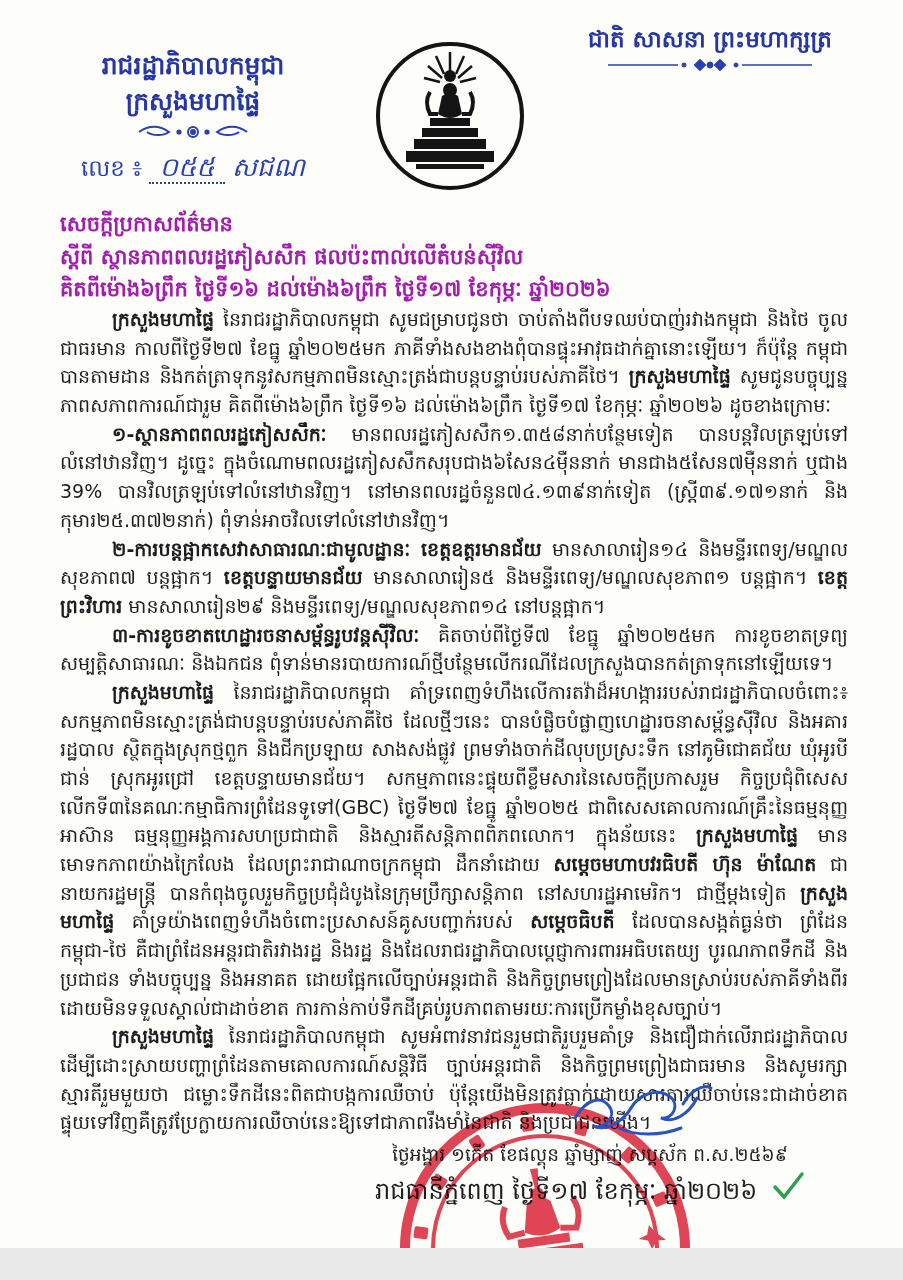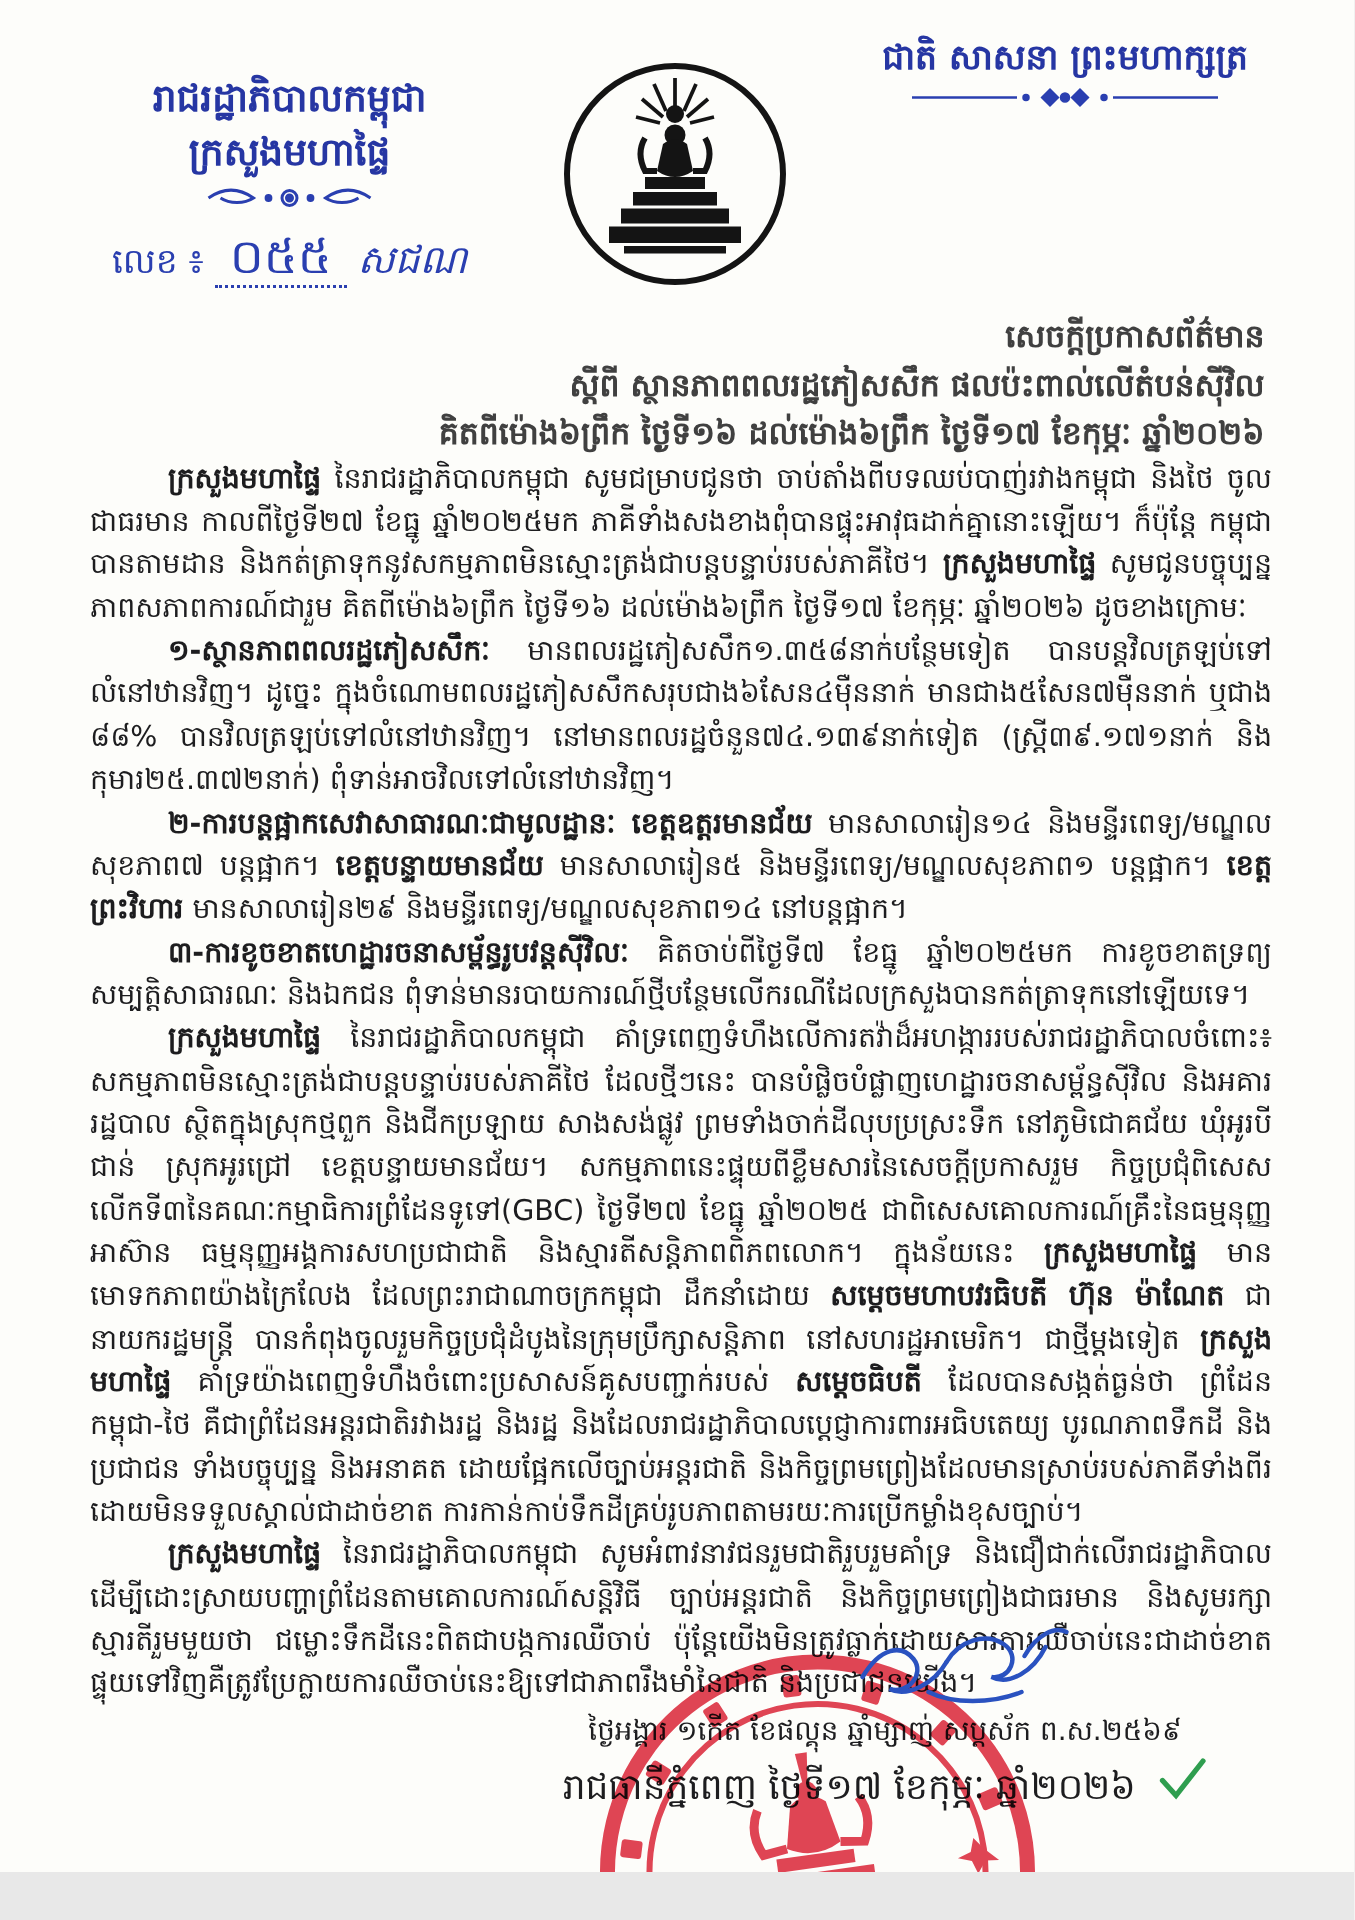--- a/index.html
+++ b/index.html
@@ -7,28 +7,28 @@
     position:relative;width:903px;height:1248px;margin:0 auto;
     background:#fdfdfa;overflow:hidden;
     font-family:"DejaVu Sans",sans-serif;color:#1d1d1f;
   }
   
   .hdr-left{position:absolute;left:38px;top:48px;width:310px;text-align:center;color:#2636a3;}
   .hdr-left .l1{font-size:25px;font-weight:700;line-height:1.45;}
   .hdr-left .l2{font-size:25px;font-weight:700;line-height:1.4;}
   .hdr-left .ornament{margin:4px auto 2px;}
   .ref-line{font-size:23px;color:#2a3fb0;margin-top:6px;white-space:nowrap;}
-  .ref-num{border-bottom:2px dotted #2a3fb0;padding:0 10px;font-size:32px;}
+  .ref-num{border-bottom:2px dotted #2a3fb0;padding:0 10px;font-style:italic;font-size:26px;}
   .ref-suffix{font-style:italic;font-size:26px;text-align:right;}
   .hdr-right{position:absolute;right:28px;top:22px;width:330px;text-align:center;color:#2636a3;}
   .hdr-right .l1{font-size:27px;font-weight:700;line-height:1.35;}
   .hdr-right .l2{font-size:23px;font-weight:600;line-height:1.5;}
   .emblem-wrap{position:absolute;left:372px;top:30px;width:156px;height:166px;}
   
-  .doc-title{position:absolute;left:60px;top:208px;width:783px;text-align:right;color:#404040;}
+  .doc-title{position:absolute;left:60px;top:208px;width:783px;text-align:left;color:#a21caf;}
   .doc-title div{font-weight:700;}
   .doc-title .t1{font-size:21px;line-height:1.55;}
   .doc-title .t2{font-size:21px;line-height:1.55;}
   .doc-title .t3{font-size:21px;line-height:1.55;}
   
   .doc-body{position:absolute;left:60px;top:305px;width:788px;z-index:2;}
   .doc-body p{margin:0;font-size:19px;line-height:1.51;text-align:justify;text-indent:52px;}
   .doc-body .b{font-weight:700;}
   
   .footer{position:absolute;left:340px;top:1138px;width:500px;text-align:center;z-index:2;}
@@ -113,21 +113,21 @@
   </div>
 
   <div class="doc-title">
     <div class="t1">សេចក្តីប្រកាសព័ត៌មាន</div>
     <div class="t2">ស្តីពី ស្ថានភាពពលរដ្ឋភៀសសឹក ផលប៉ះពាល់លើតំបន់ស៊ីវិល</div>
     <div class="t3">គិតពីម៉ោង៦ព្រឹក ថ្ងៃទី១៦ ដល់ម៉ោង៦ព្រឹក ថ្ងៃទី១៧ ខែកុម្ភៈ ឆ្នាំ២០២៦</div>
   </div>
 
   <div class="doc-body">
       <p><span class="b">ក្រសួងមហាផ្ទៃ</span><span> នៃរាជរដ្ឋាភិបាលកម្ពុជា សូមជម្រាបជូនថា ចាប់តាំងពីបទឈប់បាញ់រវាងកម្ពុជា និងថៃ ចូលជាធរមាន កាលពីថ្ងៃទី២៧ ខែធ្នូ ឆ្នាំ២០២៥មក ភាគីទាំងសងខាងពុំបានផ្ទុះអាវុធដាក់គ្នានោះឡើយ។ ក៏ប៉ុន្តែ កម្ពុជាបានតាមដាន និងកត់ត្រាទុកនូវសកម្មភាពមិនស្មោះត្រង់ជាបន្តបន្ទាប់របស់ភាគីថៃ។ </span><span class="b">ក្រសួងមហាផ្ទៃ</span><span> សូមជូនបច្ចុប្បន្នភាពសភាពការណ៍ជារួម គិតពីម៉ោង៦ព្រឹក ថ្ងៃទី១៦ ដល់ម៉ោង៦ព្រឹក ថ្ងៃទី១៧ ខែកុម្ភៈ ឆ្នាំ២០២៦ ដូចខាងក្រោមៈ</span></p>
-      <p><span class="b">១-ស្ថានភាពពលរដ្ឋភៀសសឹកៈ</span><span> មានពលរដ្ឋភៀសសឹក១.៣៥៨នាក់បន្ថែមទៀត បានបន្តវិលត្រឡប់ទៅលំនៅឋានវិញ។ ដូច្នេះ ក្នុងចំណោមពលរដ្ឋភៀសសឹកសរុបជាង៦សែន៤ម៉ឺននាក់ មានជាង៥សែន៧ម៉ឺននាក់ ឬជាង ៨៨% បានវិលត្រឡប់ទៅលំនៅឋានវិញ។ នៅមានពលរដ្ឋចំនួន៧៤.១៣៩នាក់ទៀត (ស្រ្តី៣៩.១៧១នាក់ និងកុមារ២៥.៣៧២នាក់) ពុំទាន់អាចវិលទៅលំនៅឋានវិញ។</span></p>
+      <p><span class="b">១-ស្ថានភាពពលរដ្ឋភៀសសឹកៈ</span><span> មានពលរដ្ឋភៀសសឹក១.៣៥៨នាក់បន្ថែមទៀត បានបន្តវិលត្រឡប់ទៅលំនៅឋានវិញ។ ដូច្នេះ ក្នុងចំណោមពលរដ្ឋភៀសសឹកសរុបជាង៦សែន៤ម៉ឺននាក់ មានជាង៥សែន៧ម៉ឺននាក់ ឬជាង 39% បានវិលត្រឡប់ទៅលំនៅឋានវិញ។ នៅមានពលរដ្ឋចំនួន៧៤.១៣៩នាក់ទៀត (ស្រ្តី៣៩.១៧១នាក់ និងកុមារ២៥.៣៧២នាក់) ពុំទាន់អាចវិលទៅលំនៅឋានវិញ។</span></p>
       <p><span class="b">២-ការបន្តផ្អាកសេវាសាធារណៈជាមូលដ្ឋានៈ</span><span class="b"> ខេត្តឧត្តរមានជ័យ</span><span> មានសាលារៀន១៤ និងមន្ទីរពេទ្យ/មណ្ឌលសុខភាព៧ បន្តផ្អាក។ </span><span class="b">ខេត្តបន្ទាយមានជ័យ</span><span> មានសាលារៀន៥ និងមន្ទីរពេទ្យ/មណ្ឌលសុខភាព១ បន្តផ្អាក។ </span><span class="b">ខេត្តព្រះវិហារ</span><span> មានសាលារៀន២៩ និងមន្ទីរពេទ្យ/មណ្ឌលសុខភាព១៤ នៅបន្តផ្អាក។</span></p>
       <p><span class="b">៣-ការខូចខាតហេដ្ឋារចនាសម្ព័ន្ធរូបវន្តស៊ីវិលៈ</span><span> គិតចាប់ពីថ្ងៃទី៧ ខែធ្នូ ឆ្នាំ២០២៥មក ការខូចខាតទ្រព្យសម្បត្តិសាធារណៈ និងឯកជន ពុំទាន់មានរបាយការណ៍ថ្មីបន្ថែមលើករណីដែលក្រសួងបានកត់ត្រាទុកនៅឡើយទេ។</span></p>
       <p><span class="b">ក្រសួងមហាផ្ទៃ</span><span> នៃរាជរដ្ឋាភិបាលកម្ពុជា គាំទ្រពេញទំហឹងលើការតវ៉ាដ៏អហង្ការរបស់រាជរដ្ឋាភិបាលចំពោះ៖ សកម្មភាពមិនស្មោះត្រង់ជាបន្តបន្ទាប់របស់ភាគីថៃ ដែលថ្មីៗនេះ បានបំផ្លិចបំផ្លាញហេដ្ឋារចនាសម្ព័ន្ធស៊ីវិល និងអគាររដ្ឋបាល ស្ថិតក្នុងស្រុកថ្មពួក និងជីកប្រឡាយ សាងសង់ផ្លូវ ព្រមទាំងចាក់ដីលុបប្រស្រះទឹក នៅភូមិជោគជ័យ ឃុំអូរបីជាន់ ស្រុកអូរជ្រៅ ខេត្តបន្ទាយមានជ័យ។ សកម្មភាពនេះផ្ទុយពីខ្លឹមសារនៃសេចក្តីប្រកាសរួម កិច្ចប្រជុំពិសេសលើកទី៣នៃគណៈកម្មាធិការព្រំដែនទូទៅ(GBC) ថ្ងៃទី២៧ ខែធ្នូ ឆ្នាំ២០២៥ ជាពិសេសគោលការណ៍គ្រឹះនៃធម្មនុញ្ញអាស៊ាន ធម្មនុញ្ញអង្គការសហប្រជាជាតិ និងស្មារតីសន្តិភាពពិភពលោក។ ក្នុងន័យនេះ </span><span class="b">ក្រសួងមហាផ្ទៃ</span><span> មានមោទកភាពយ៉ាងក្រៃលែង ដែលព្រះរាជាណាចក្រកម្ពុជា ដឹកនាំដោយ </span><span class="b">សម្តេចមហាបវរធិបតី ហ៊ុន ម៉ាណែត</span><span> ជានាយករដ្ឋមន្ត្រី បានកំពុងចូលរួមកិច្ចប្រជុំដំបូងនៃក្រុមប្រឹក្សាសន្តិភាព នៅសហរដ្ឋអាមេរិក។ ជាថ្មីម្តងទៀត </span><span class="b">ក្រសួងមហាផ្ទៃ</span><span> គាំទ្រយ៉ាងពេញទំហឹងចំពោះប្រសាសន៍គូសបញ្ជាក់របស់ </span><span class="b">សម្តេចធិបតី</span><span> ដែលបានសង្កត់ធ្ងន់ថា ព្រំដែនកម្ពុជា-ថៃ គឺជាព្រំដែនអន្តរជាតិរវាងរដ្ឋ និងរដ្ឋ និងដែលរាជរដ្ឋាភិបាលប្តេជ្ញាការពារអធិបតេយ្យ បូរណភាពទឹកដី និងប្រជាជន ទាំងបច្ចុប្បន្ន និងអនាគត ដោយផ្អែកលើច្បាប់អន្តរជាតិ និងកិច្ចព្រមព្រៀងដែលមានស្រាប់របស់ភាគីទាំងពីរ ដោយមិនទទួលស្គាល់ជាដាច់ខាត ការកាន់កាប់ទឹកដីគ្រប់រូបភាពតាមរយៈការប្រើកម្លាំងខុសច្បាប់។</span></p>
       <p><span class="b">ក្រសួងមហាផ្ទៃ</span><span> នៃរាជរដ្ឋាភិបាលកម្ពុជា សូមអំពាវនាវជនរួមជាតិរួបរួមគាំទ្រ និងជឿជាក់លើរាជរដ្ឋាភិបាល ដើម្បីដោះស្រាយបញ្ហាព្រំដែនតាមគោលការណ៍សន្តិវិធី ច្បាប់អន្តរជាតិ និងកិច្ចព្រមព្រៀងជាធរមាន និងសូមរក្សាស្មារតីរួមមួយថា ជម្លោះទឹកដីនេះពិតជាបង្កការឈឺចាប់ ប៉ុន្តែយើងមិនត្រូវធ្លាក់ដោយសារការឈឺចាប់នេះជាដាច់ខាត ផ្ទុយទៅវិញគឺត្រូវប្រែក្លាយការឈឺចាប់នេះឱ្យទៅជាភាពរឹងមាំនៃជាតិ និងប្រជាជនយើង។</span></p>
     </div>
 
   <div class="footer">
     <div class="d1">ថ្ងៃអង្គារ ១កើត ខែផល្គុន ឆ្នាំម្សាញ់ សប្តស័ក ព.ស.២៥៦៩</div>
     <div class="d2">
       <span>រាជធានីភ្នំពេញ ថ្ងៃទី១៧ ខែកុម្ភៈ ឆ្នាំ២០២៦</span>

